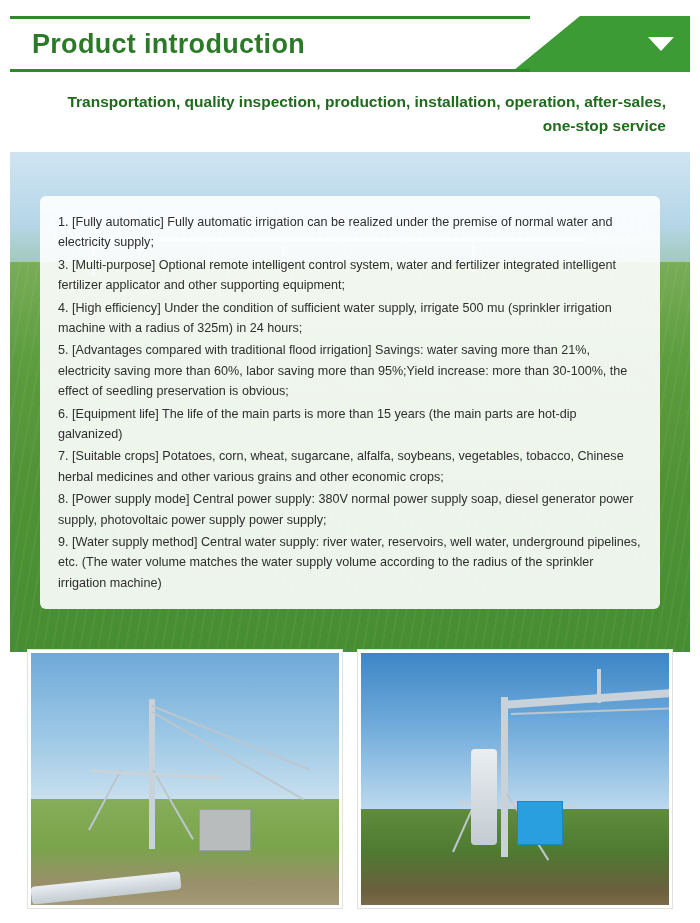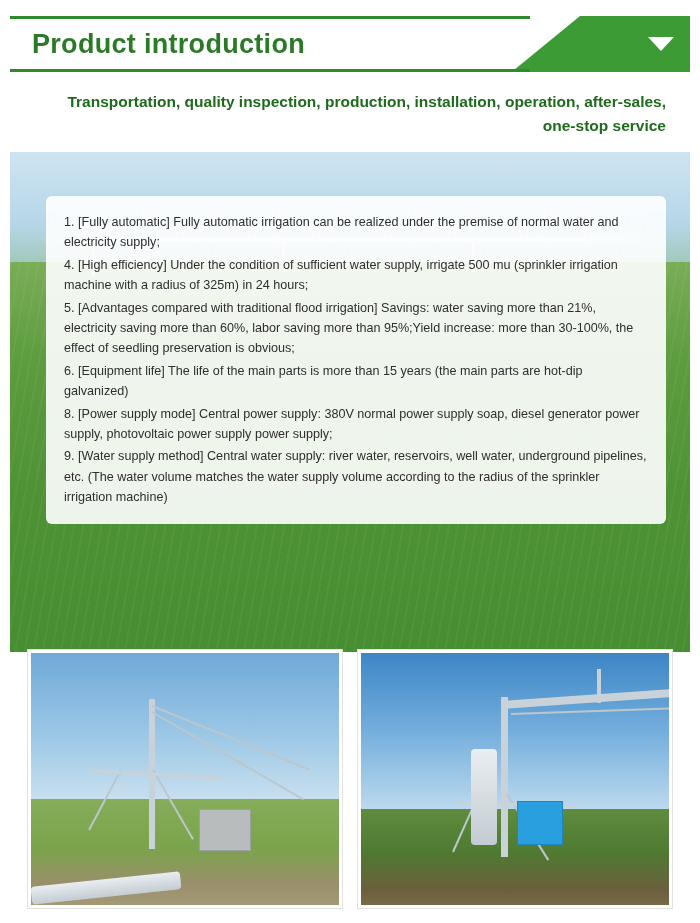--- a/index.html
+++ b/index.html
@@ -134,21 +134,21 @@
   }
   .bg-tower {
     position: absolute;
     width: 3px;
     background: rgba(225,232,238,0.8);
   }
 
   
   .panel {
     position: absolute;
-    left: 36px; top: 44px;
+    left: 30px; top: 44px;
     width: 620px;
     background: rgba(255,255,255,0.90);
     border-radius: 6px;
     padding: 16px 18px 14px 18px;
   }
   .panel p {
     margin: 0 0 2px 0;
     font-size: 12.6px;
     line-height: 1.62;
     color: #2e2e2e;
@@ -236,23 +236,25 @@
     <div class="bg-sky"></div>
     <div class="bg-field"></div>
     <div class="bg-spray"></div>
     <div class="bg-pivot"></div>
     <div class="bg-tower" style="left:12%; top:18%; height:34px;"></div>
     <div class="bg-tower" style="left:40%; top:18%; height:30px;"></div>
     <div class="bg-tower" style="left:68%; top:18%; height:30px;"></div>
 
     <div class="panel">
       <p>1. [Fully automatic] Fully automatic irrigation can be realized under the premise of normal water and electricity supply;</p>
+      <p>3. [Multi-purpose] Optional remote intelligent control system, water and fertilizer integrated intelligent fertilizer applicator and other supporting equipment;</p>
       <p>4. [High efficiency] Under the condition of sufficient water supply, irrigate 500 mu (sprinkler irrigation machine with a radius of 325m) in 24 hours;</p>
       <p>5. [Advantages compared with traditional flood irrigation] Savings: water saving more than 21%, electricity saving more than 60%, labor saving more than 95%;Yield increase: more than 30-100%, the effect of seedling preservation is obvious;</p>
       <p>6. [Equipment life] The life of the main parts is more than 15 years (the main parts are hot-dip galvanized)</p>
+      <p>7. [Suitable crops] Potatoes, corn, wheat, sugarcane, alfalfa, soybeans, vegetables, tobacco, Chinese herbal medicines and other various grains and other economic crops;</p>
       <p>8. [Power supply mode] Central power supply: 380V normal power supply soap, diesel generator power supply, photovoltaic power supply power supply;</p>
       <p>9. [Water supply method] Central water supply: river water, reservoirs, well water, underground pipelines, etc. (The water volume matches the water supply volume according to the radius of the sprinkler irrigation machine)</p>
 
     </div>
   </div>
 
   <div class="photos">
 
     <div class="photo p1">
       <div class="sky"></div>

